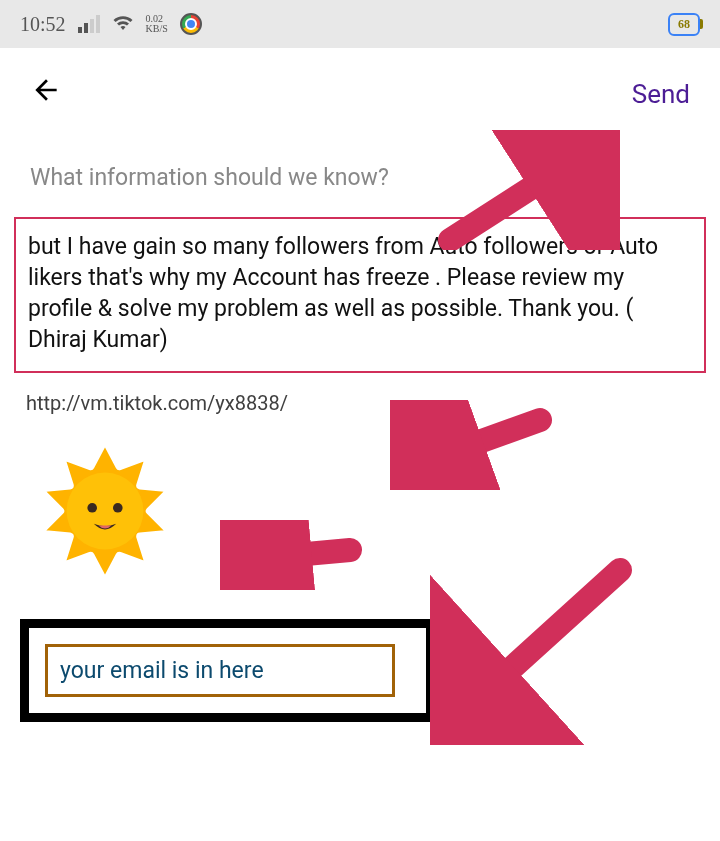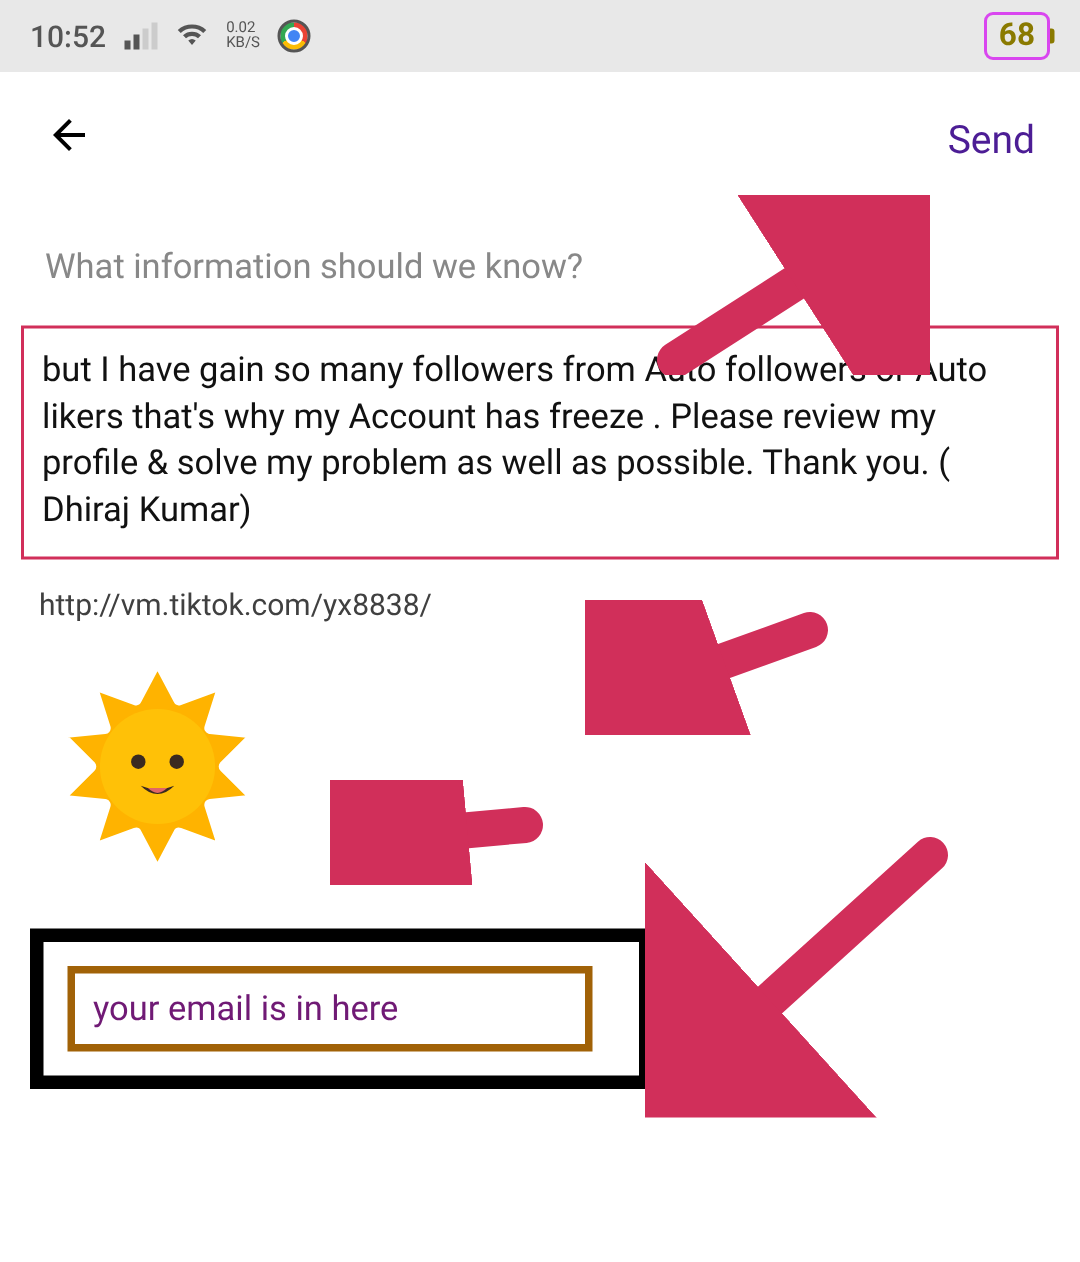--- a/index.html
+++ b/index.html
@@ -12,20 +12,21 @@
       overflow: hidden;
     }
     .status-bar {
       height: 48px;
       background: #e8e8e8;
       display: flex;
       align-items: center;
       justify-content: space-between;
       padding: 0 20px;
       color: #555;
+      font-family: Liberation Serif, serif;
     }
     .status-left {
       display: flex;
       align-items: center;
       gap: 12px;
     }
     .status-time {
       font-size: 20px;
       font-weight: 500;
     }
@@ -60,24 +61,24 @@
       content: '';
       position: absolute;
       top: 50%; left: 50%;
       transform: translate(-50%,-50%);
       width: 8px; height: 8px;
       background: #4285f4;
       border: 2px solid #fff;
       border-radius: 50%;
     }
     .battery {
-      border: 2px solid #d946ef;
+      border: 2px solid #3b82f6;
       border-radius: 6px;
       padding: 2px 8px;
-      font-size: 21px;
+      font-size: 12px;
       font-weight: 700;
       color: #8a7a00;
       position: relative;
       margin-left: 19px;
     }
     .battery::after {
       content: '';
       position: absolute;
       right: -5px;
       top: 50%;
@@ -136,24 +137,24 @@
       justify-content: center;
     }
     .sun-svg { width: 160px; height: 160px; }
     .email-box {
       margin: 28px 20px 0;
       border: 9px solid #000;
       padding: 16px;
       width: 415px;
     }
     .email-inner {
-      border: 5px solid #a16207;
+      border: 3px solid #a16207;
       padding: 10px 12px;
       font-size: 23px;
-      color: #701a75;
+      color: #0c4a6e;
       width: 350px;
       background: #fff;
     }
     .arrow {
       position: absolute;
       pointer-events: none;
     }
   </style>
 </head>
 <body>

